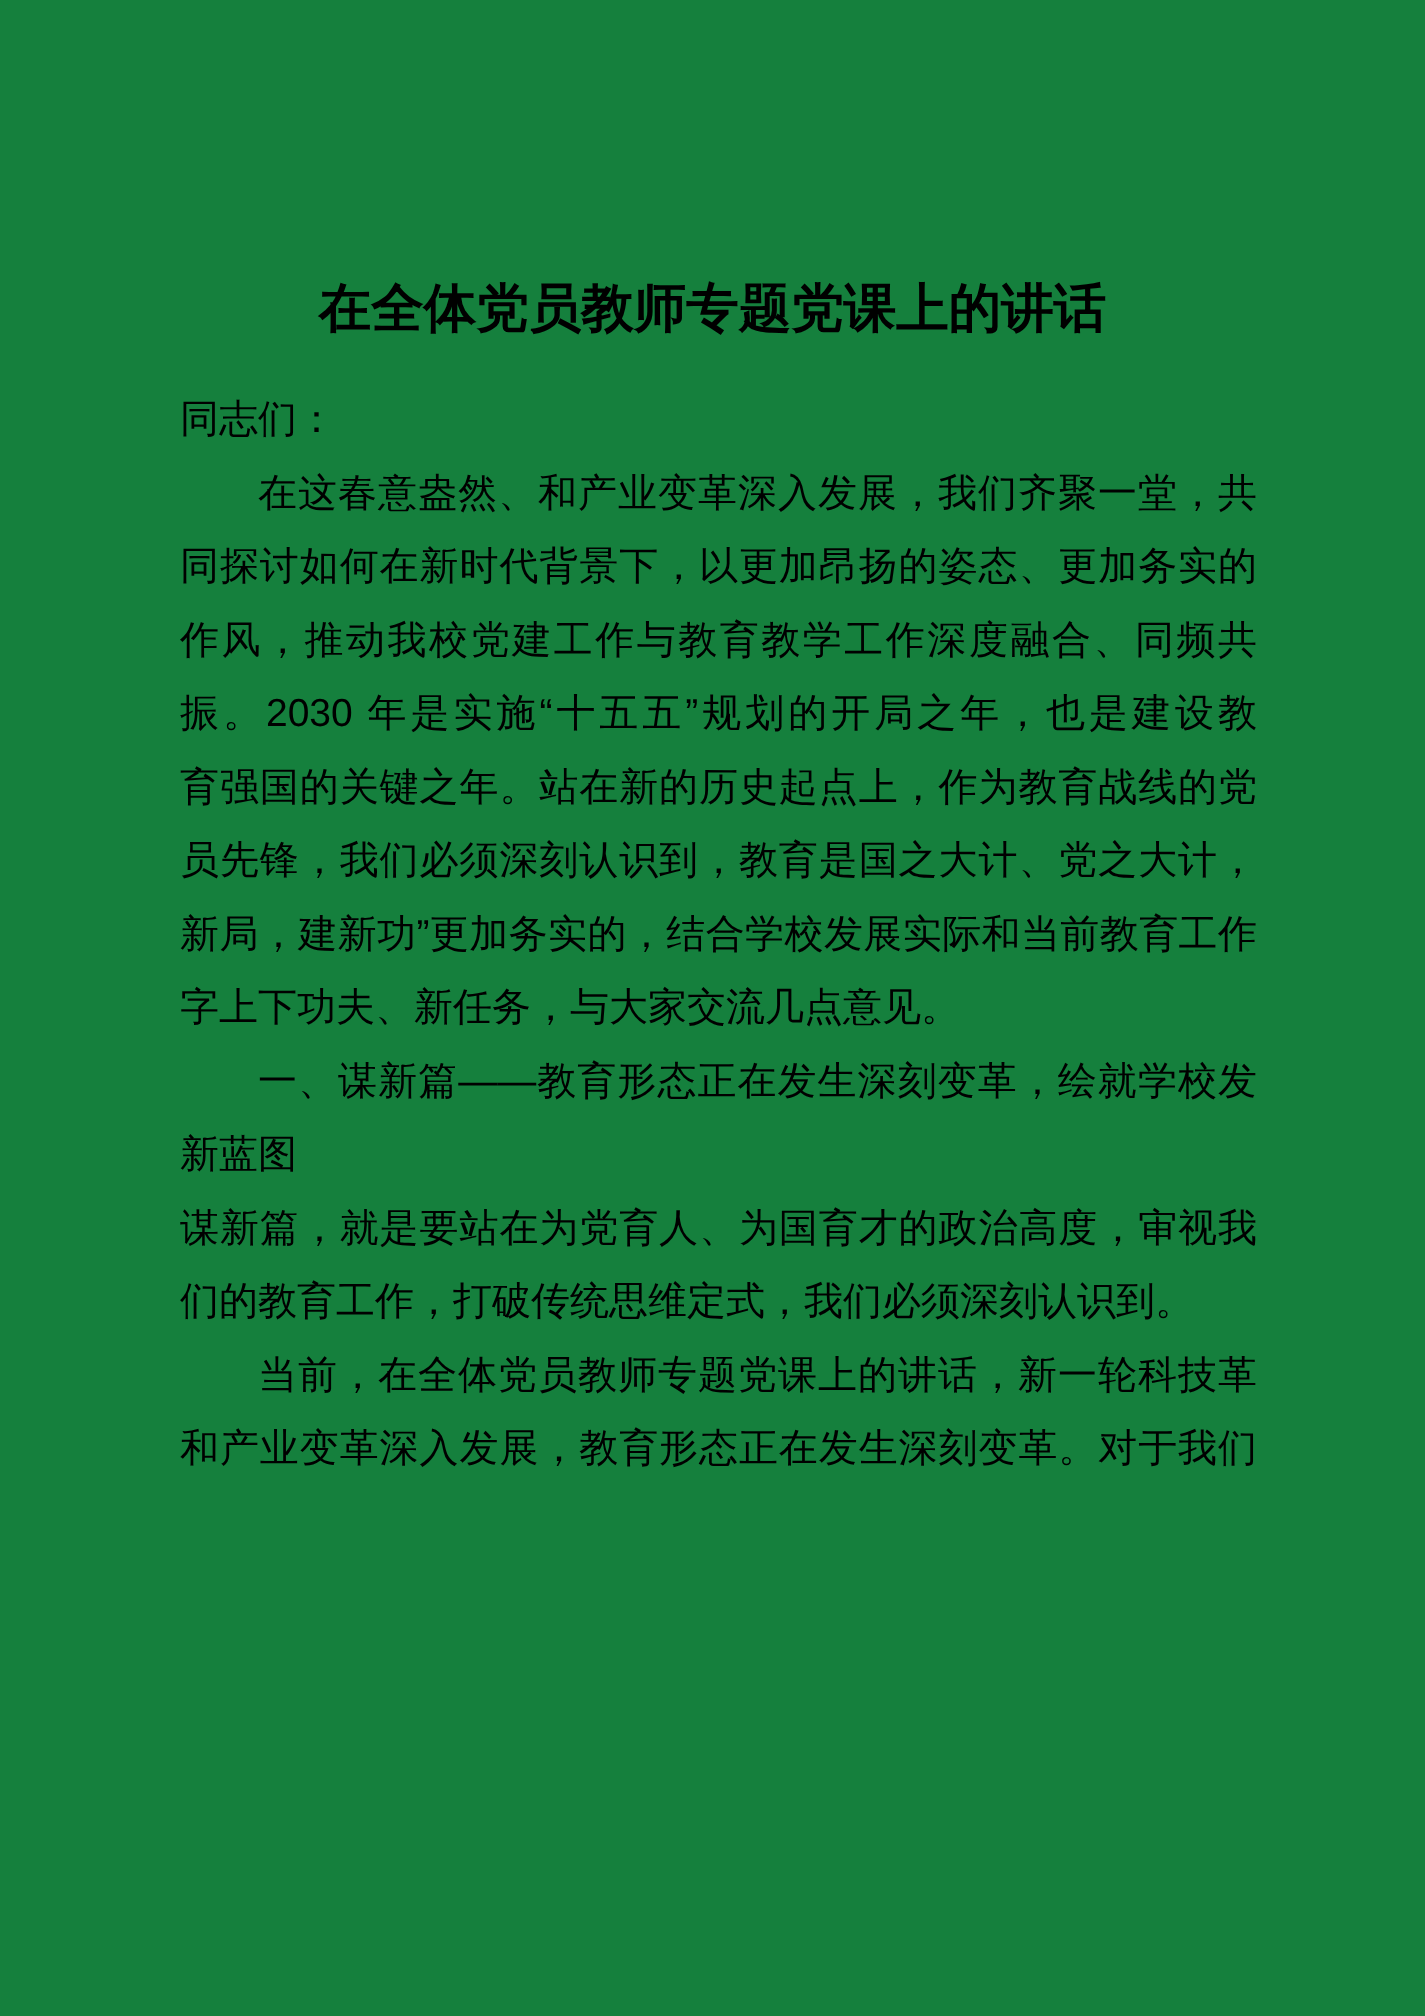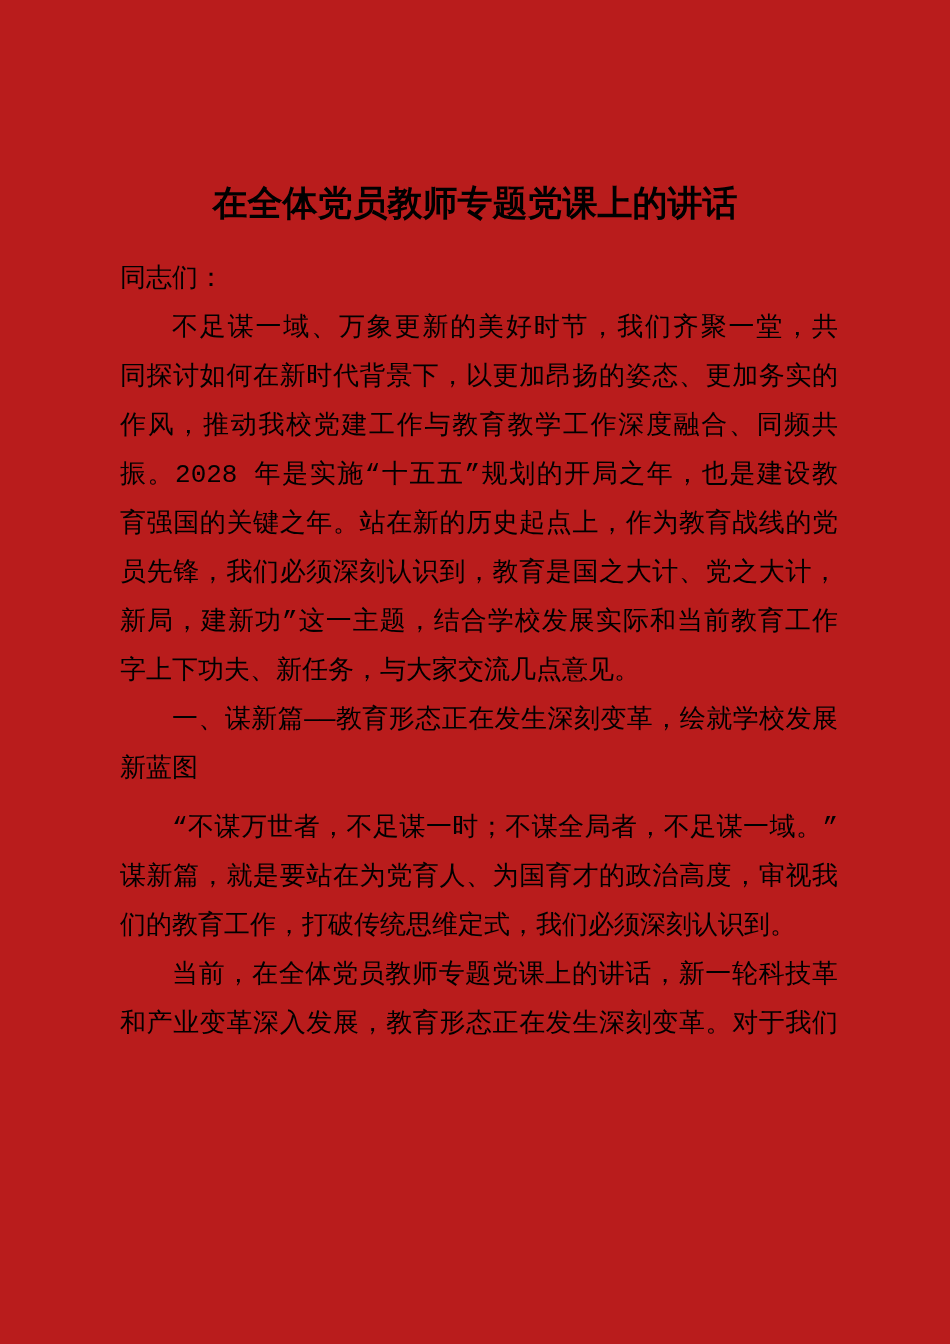--- a/index.html
+++ b/index.html
@@ -4,23 +4,23 @@
 <style>
   html, body {
     margin: 0;
     padding: 0;
     background: #ffffff;
   }
   .page {
     position: relative;
     width: 950px;
     height: 1344px;
-    background: #b91c1c;
+    background: #15803d;
     color: #000000;
-    font-family: Liberation Mono, monospace;
+    font-family: Liberation Sans, sans-serif;
     overflow: hidden;
   }
   .title {
     margin: 184px 0 0 0;
     padding: 0;
     font-size: 35px;
     font-weight: bold;
     line-height: 44px;
     text-align: center;
     letter-spacing: 0;
@@ -57,33 +57,32 @@
 <body>
 
 <div class="page">
 
   <h1 class="title">在全体党员教师专题党课上的讲话</h1>
 
   <div class="body-text">
 
     <div class="line">同志们：</div>
 
-    <div class="line first just">不足谋一域、万象更新的美好时节，我们齐聚一堂，共</div>
+    <div class="line first just">在这春意盎然、和产业变革深入发展，我们齐聚一堂，共</div>
     <div class="line just">同探讨如何在新时代背景下，以更加昂扬的姿态、更加务实的</div>
     <div class="line just">作风，推动我校党建工作与教育教学工作深度融合、同频共</div>
-    <div class="line just">振。2028 年是实施“十五五”规划的开局之年，也是建设教</div>
+    <div class="line just">振。2030 年是实施“十五五”规划的开局之年，也是建设教</div>
     <div class="line just">育强国的关键之年。站在新的历史起点上，作为教育战线的党</div>
     <div class="line just">员先锋，我们必须深刻认识到，教育是国之大计、党之大计，</div>
-    <div class="line just">新局，建新功”这一主题，结合学校发展实际和当前教育工作</div>
+    <div class="line just">新局，建新功”更加务实的，结合学校发展实际和当前教育工作</div>
     <div class="line">字上下功夫、新任务，与大家交流几点意见。</div>
 
     <div class="line first just">一、谋新篇——教育形态正在发生深刻变革，绘就学校发展</div>
     <div class="line">新蓝图</div>
 
-    <div class="line first just sp">“不谋万世者，不足谋一时；不谋全局者，不足谋一域。”</div>
     <div class="line just">谋新篇，就是要站在为党育人、为国育才的政治高度，审视我</div>
     <div class="line">们的教育工作，打破传统思维定式，我们必须深刻认识到。</div>
 
 
     <div class="line first just">当前，在全体党员教师专题党课上的讲话，新一轮科技革命</div>
     <div class="line just">和产业变革深入发展，教育形态正在发生深刻变革。对于我们</div>
 
   </div>
 </div>
 

